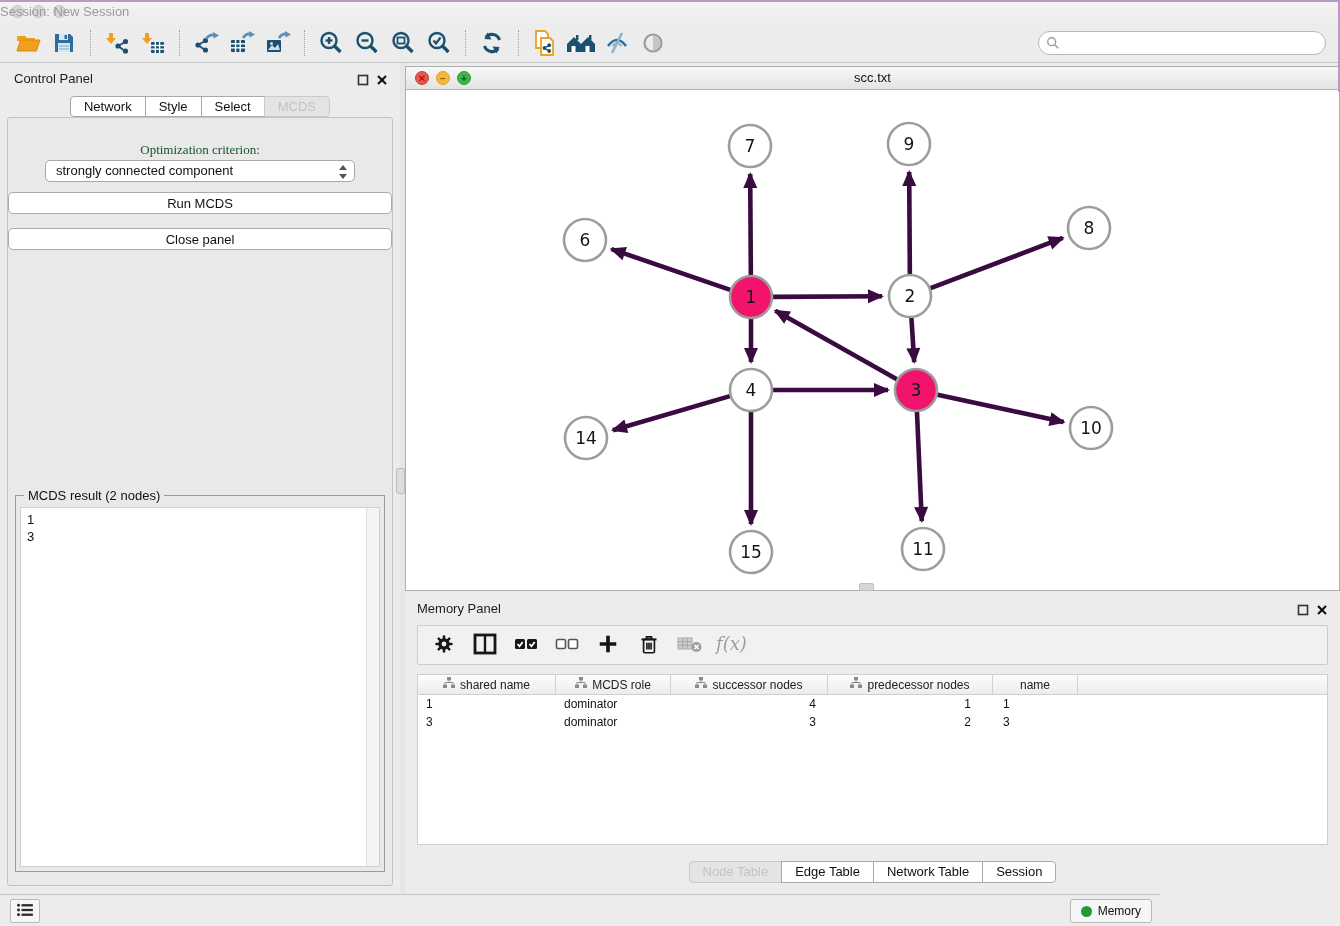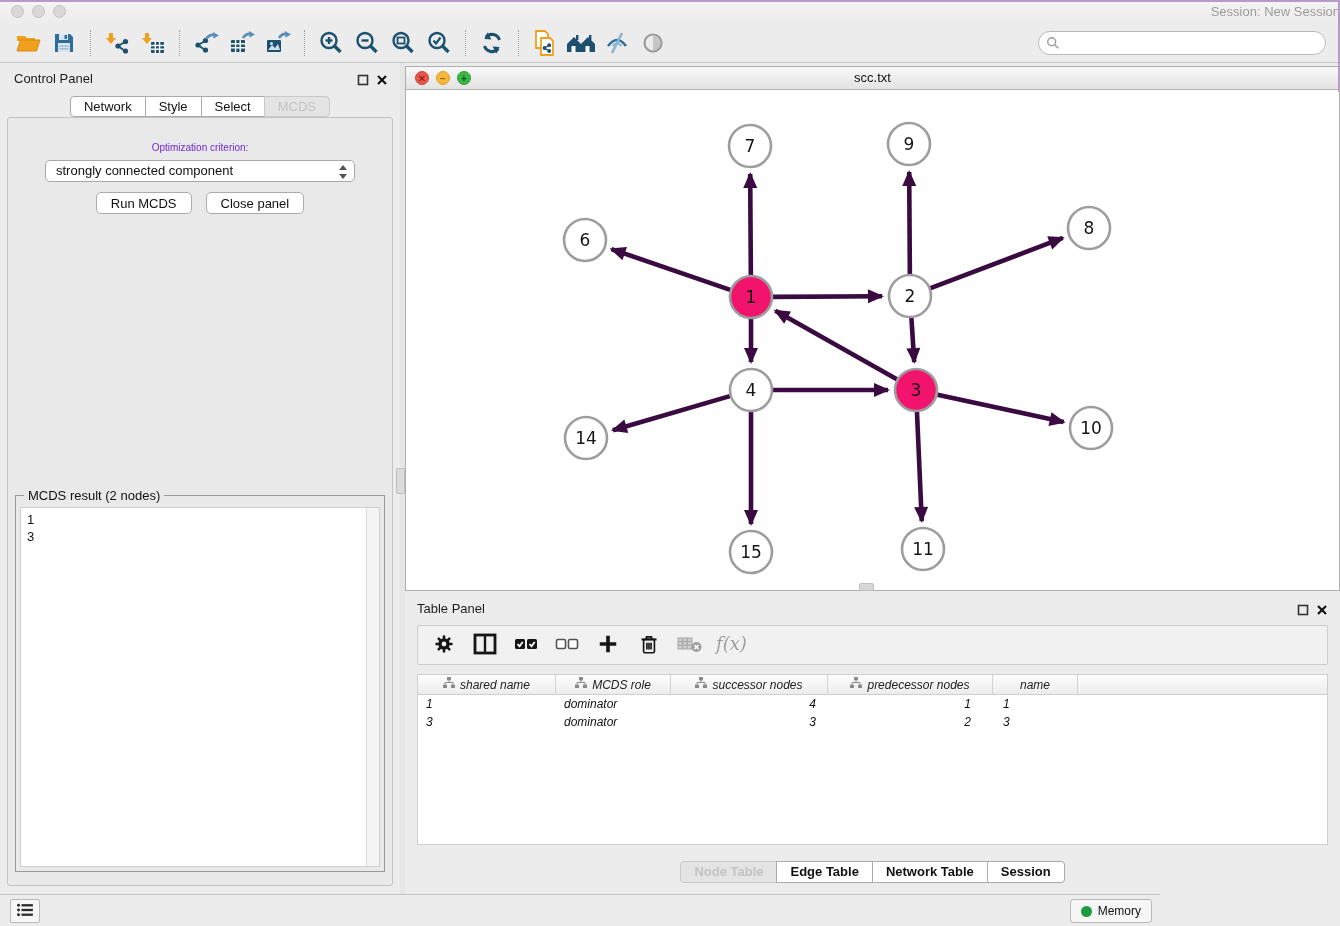--- a/index.html
+++ b/index.html
@@ -6,21 +6,21 @@
   html,body { width:1340px; height:926px; }
   body { font-family:"Liberation Sans","DejaVu Sans",sans-serif; background:#ececec; position:relative; overflow:hidden; }
 
   
   .accent-top { position:absolute; left:0; top:0; width:1340px; height:2px; background:#b69bc8; z-index:50; }
   .accent-right { position:absolute; right:0; top:0; width:2px; height:92px; background:#b69bc8; z-index:50; }
 
   #titlebar { position:absolute; left:0; top:0; width:1340px; height:24px; background:linear-gradient(#f4f4f4,#ececec); }
   #titlebar .lights { position:absolute; left:11px; top:5px; display:flex; gap:8px; }
   #titlebar .light { width:13px; height:13px; border-radius:50%; background:#d8d8d8; border:1px solid #c3c3c3; }
-  #titlebar .title { position:absolute; left:0; right:0; top:4px; text-align:right; font-size:13px; color:#9b9b9b; }
+  #titlebar .title { position:absolute; left:0; right:0; top:4px; text-align:left; font-size:13px; color:#9b9b9b; }
 
   #toolbar { position:absolute; left:0; top:24px; width:1340px; height:39px; background:#ececec; border-bottom:1px solid #c6c6c6; display:flex; align-items:center; padding:0 10px; }
   #toolbar-icons { display:flex; align-items:center; height:100%; }
   .tool-btn { width:36px; height:30px; display:flex; align-items:center; justify-content:center; background:transparent; border:none; cursor:default; }
   .tool-btn svg { display:block; }
   .tool-sep { width:1px; height:26px; margin:0 8px; border-left:1px dotted #9f9f9f; }
   #search-wrap { margin-left:auto; margin-right:4px; position:relative; }
   #search-input { width:288px; height:24px; border:1px solid #b9b9b9; border-radius:12px; background:#fff; padding:0 10px 0 26px; font-size:13px; outline:none; }
   #search-wrap .mag { position:absolute; left:8px; top:5px; }
 
@@ -31,24 +31,24 @@
   #control-panel .panel-ctl { right:12px; }
   .ctl-icon { width:12px; height:12px; display:inline-block; }
 
   #cp-tabs { position:absolute; left:0; right:0; top:33px; display:flex; justify-content:center; z-index:2; }
   .seg-tab { height:21px; padding:0 13px; background:#fff; border:1px solid #a9a9a9; font-size:13px; line-height:19px; color:#111; margin-left:-1px; }
   .seg-tab.first { border-radius:4px 0 0 4px; margin-left:0;text-align:right; }
   .seg-tab.last { border-radius:0 4px 4px 0; }
   .seg-tab.active { background:#e4e4e4; color:#c3c3c3; border-color:#c9c9c9; }
 
   #cp-body { position:absolute; left:7px; right:7px; top:54px; bottom:8px; background:#e9e9e9; border:1px solid #c3c3c3; border-radius:3px; }
-  #opt-label { position:absolute; left:0; right:0; top:24px; text-align:center; font-size:10px; color:#6d28d9; }
+  #opt-label { position:absolute; left:0; right:0; top:24px; text-align:center; font-size:13px; color:#14532d;font-family:Liberation Serif, serif; }
   #criterion { position:absolute; left:37px; top:42px; width:310px; height:22px; background:#fff; border:1px solid #a8a8a8; border-radius:5px; font-size:13px; line-height:20px; padding:0 22px 0 10px; color:#111; }
   #criterion .updown { position:absolute; right:6px; top:3px; }
-  .cp-buttons { position:absolute; left:0; right:0; top:74px; display:flex; justify-content:center; gap:14px; }
+  .cp-buttons { position:absolute; left:0; right:0; top:74px; display:flex; justify-content:space-between; gap:14px;flex-direction:column; }
   .push-btn { height:22px; padding:0 14px; background:#fff; border:1px solid #ababab; border-radius:5px; font-size:13px; color:#111; }
 
   #result-box { position:absolute; left:7px; top:377px; width:370px; height:377px; border:1px solid #9a9a9a; background:#e9e9e9;padding-left:20px; }
   #result-legend { position:absolute; left:8px; top:-8px; background:#e9e9e9; padding:0 4px; font-size:13px; color:#111; }
   #result-area { position:absolute; left:4px; right:4px; top:11px; bottom:4px; background:#fff; border:1px solid #cfcfcf; }
   #result-lines { padding:3px 6px; font-size:13px; color:#111; line-height:17px; }
   #result-scroll { position:absolute; right:0; top:0; bottom:0; width:13px; background:#f4f4f4; border-left:1px solid #ddd; }
 
   
   #v-splitter { position:absolute; left:400px; top:63px; width:5px; height:831px; background:#e6e6e6; }
@@ -68,30 +68,30 @@
   #graph-svg { width:100%; height:100%; }
   .gnode-label { font-family:"DejaVu Sans",sans-serif; font-size:17px; fill:#151515; }
 
   
   #table-panel { position:absolute; left:405px; top:595px; width:935px; height:299px; background:#ececec; }
   #tp-header { position:absolute; left:12px; top:6px; font-size:13px; color:#1d1d1d; }
   #table-panel .panel-ctl { right:12px; top:7px; }
   #tp-toolbar { position:absolute; left:12px; top:30px; width:911px; height:40px; background:#f1f1f1; border:1px solid #cdcdcd; border-radius:2px; display:flex; align-items:center; padding-left:14px; gap:17px; }
   .tp-btn { width:24px; height:24px; display:flex; align-items:center; justify-content:center; background:none; border:none; }
 
-  #data-table { position:absolute; left:12px; top:79px; width:911px; height:171px; background:#fff; border:1px solid #cfcfcf;font-style:italic; }
+  #data-table { position:absolute; left:12px; top:79px; width:911px; height:171px; background:#fff; border:1px solid #cfcfcf; }
   #table-head { display:flex; height:20px; background:linear-gradient(#fdfdfd,#ececec); border-bottom:1px solid #cfcfcf; }
   .th { display:flex; align-items:center; justify-content:center; gap:5px; font-size:12px; color:#222; border-right:1px solid #d2d2d2; height:100%; }
   .tr { display:flex; height:16px; font-size:12px; color:#111; margin-top:2px; }
   .td { overflow:hidden; white-space:nowrap; }
   .td.a-left { text-align:left; padding-left:8px; }
   .td.a-right { text-align:right; }
 
   #tp-tabs { position:absolute; left:0; right:0; top:266px; display:flex; justify-content:center; }
-  #tp-tabs .seg-tab { font-weight:700; height:22px; line-height:20px; }
+  #tp-tabs .seg-tab { font-weight:400; height:22px; line-height:20px; }
 
   
   #statusbar { position:absolute; left:0; top:894px; width:1160px; height:32px; background:#ececec; border-top:1px solid #c2c2c2; }
   #list-btn { position:absolute; left:10px; top:4px; width:30px; height:24px; background:#f6f6f6; border:1px solid #b9b9b9; border-radius:2px; display:flex; align-items:center; justify-content:center; }
   #memory-btn { position:absolute; right:8px; top:4px; height:24px; padding:0 10px; background:#f6f6f6; border:1px solid #b9b9b9; border-radius:3px; display:flex; align-items:center; gap:6px; font-size:12px; color:#111; }
   #memory-dot { width:11px; height:11px; border-radius:50%; background:#1f9b3f; }
 </style>
 </head>
 <body>
 
@@ -433,21 +433,21 @@
           <g>
             <circle cx="517" cy="459" r="21" fill="#ffffff" stroke="#9d9d9d" stroke-width="2.6"></circle>
             <text x="517" y="465" text-anchor="middle" class="gnode-label">11</text>
           </g>
         </svg>
     </div>
   </div>
   <div id="h-grip"></div>
 
   <div id="table-panel">
-    <div id="tp-header">Table Panel</div>
+    <div id="tp-header">Memory Panel</div>
     <div class="panel-ctl">
       <span class="ctl-icon"><svg width="12" height="12" viewBox="0 0 12 12">
             <rect x="1.5" y="1.5" width="9" height="9" fill="none" stroke="#333" stroke-width="1.6"></rect>
           </svg></span>
       <span class="ctl-icon"><svg width="12" height="12" viewBox="0 0 12 12" stroke="#111" stroke-width="2.2">
             <line x1="2" y1="2" x2="10" y2="10"></line>
             <line x1="10" y1="2" x2="2" y2="10"></line>
           </svg></span>
     </div>
     <div id="tp-toolbar">

